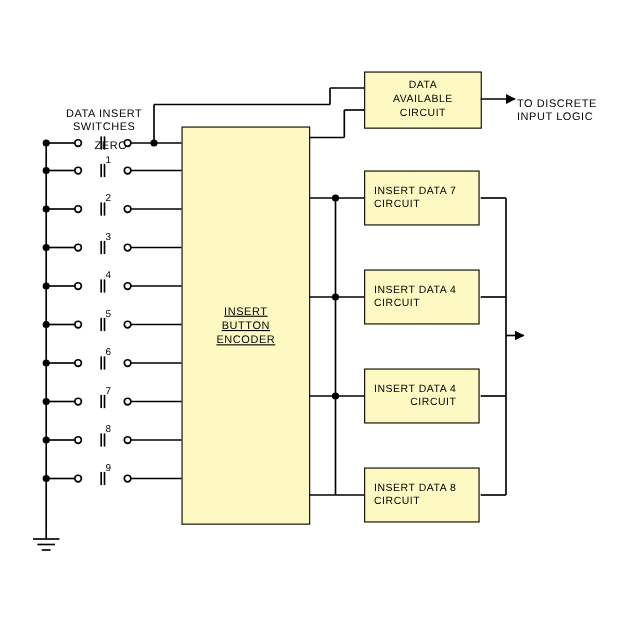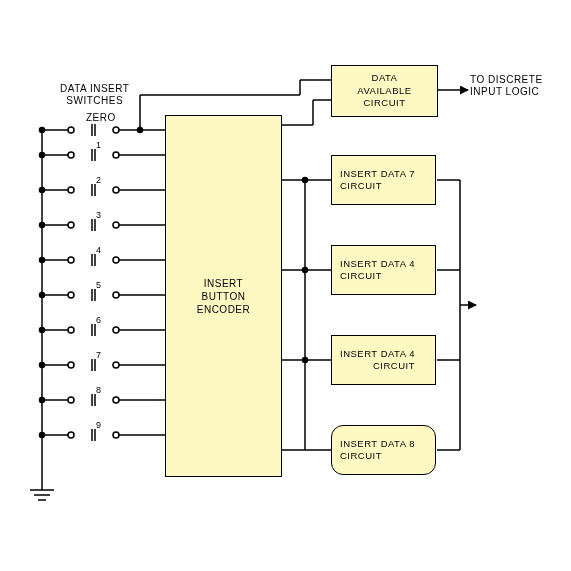--- a/index.html
+++ b/index.html
@@ -25,20 +25,21 @@
     align-items: center;
     justify-content: center;
     text-align: center;
     line-height: 1.3;
     letter-spacing: 0.5px;
   }
   .label {
     position: absolute;
     line-height: 1.2;
     letter-spacing: 0.5px;
+    margin-top: 15px;
   }
   .swnum {
     position: absolute;
     font-size: 9px;
   }
   svg {
     position: absolute;
     top: 0;
     left: 0;
   }
@@ -50,38 +51,38 @@
 
   <div class="label" style="left:60px; top:83px; white-space:pre; text-align:center;">DATA INSERT
 SWITCHES</div>
 
   <div class="label" style="left:86px; top:112px;">ZERO</div>
 
   <div class="label" style="left:470px; top:74px; white-space:pre;">TO DISCRETE
 INPUT LOGIC</div>
 
 
-  <div class="box" style="left:165px; top:115px; width:115px; height:360px; white-space:pre;">INSERT
+  <div class="box" style="left:165px; top:115px; width:115px; height:360px; white-space:pre;text-decoration:underline;">INSERT
 BUTTON
 ENCODER</div>
 
   <div class="box" style="left:331px; top:65px; width:105px; height:50px; white-space:pre; font-size:9.5px;">DATA
 AVAILABLE
 CIRCUIT</div>
 
   <div class="box" style="left:331px; top:155px; width:105px; height:50px; white-space:pre; font-size:9.5px; justify-content:flex-start; padding-left:8px; box-sizing:border-box; text-align:left;">INSERT DATA 7
 CIRCUIT</div>
 
   <div class="box" style="left:331px; top:245px; width:105px; height:50px; white-space:pre; font-size:9.5px; justify-content:flex-start; padding-left:8px; box-sizing:border-box; text-align:left;">INSERT DATA 4
 CIRCUIT</div>
 
   <div class="box" style="left:331px; top:335px; width:105px; height:50px; white-space:pre; font-size:9.5px; justify-content:flex-start; padding-left:8px; box-sizing:border-box; text-align:right;">INSERT DATA 4
 CIRCUIT</div>
 
-  <div class="box" style="left:331px; top:425px; width:105px; height:50px; white-space:pre; font-size:9.5px; justify-content:flex-start; padding-left:8px; box-sizing:border-box; text-align:left;border-radius:12px;">INSERT DATA 8
+  <div class="box" style="left:331px; top:425px; width:105px; height:50px; white-space:pre; font-size:9.5px; justify-content:flex-start; padding-left:8px; box-sizing:border-box; text-align:left;">INSERT DATA 8
 CIRCUIT</div>
 
   <div class="swnum" style="left:96px; top:140px;">1</div>
   <div class="swnum" style="left:96px; top:175px;">2</div>
   <div class="swnum" style="left:96px; top:210px;">3</div>
   <div class="swnum" style="left:96px; top:245px;">4</div>
   <div class="swnum" style="left:96px; top:280px;">5</div>
   <div class="swnum" style="left:96px; top:315px;">6</div>
   <div class="swnum" style="left:96px; top:350px;">7</div>
   <div class="swnum" style="left:96px; top:385px;">8</div>

